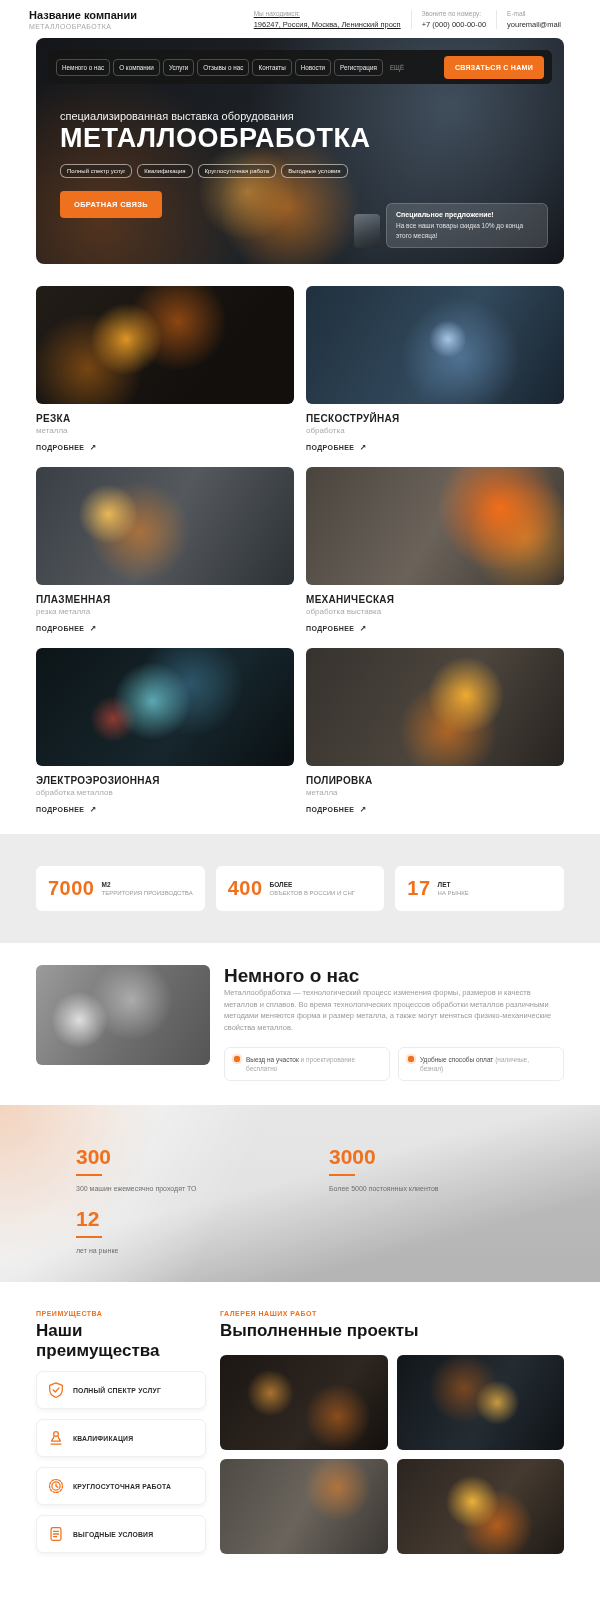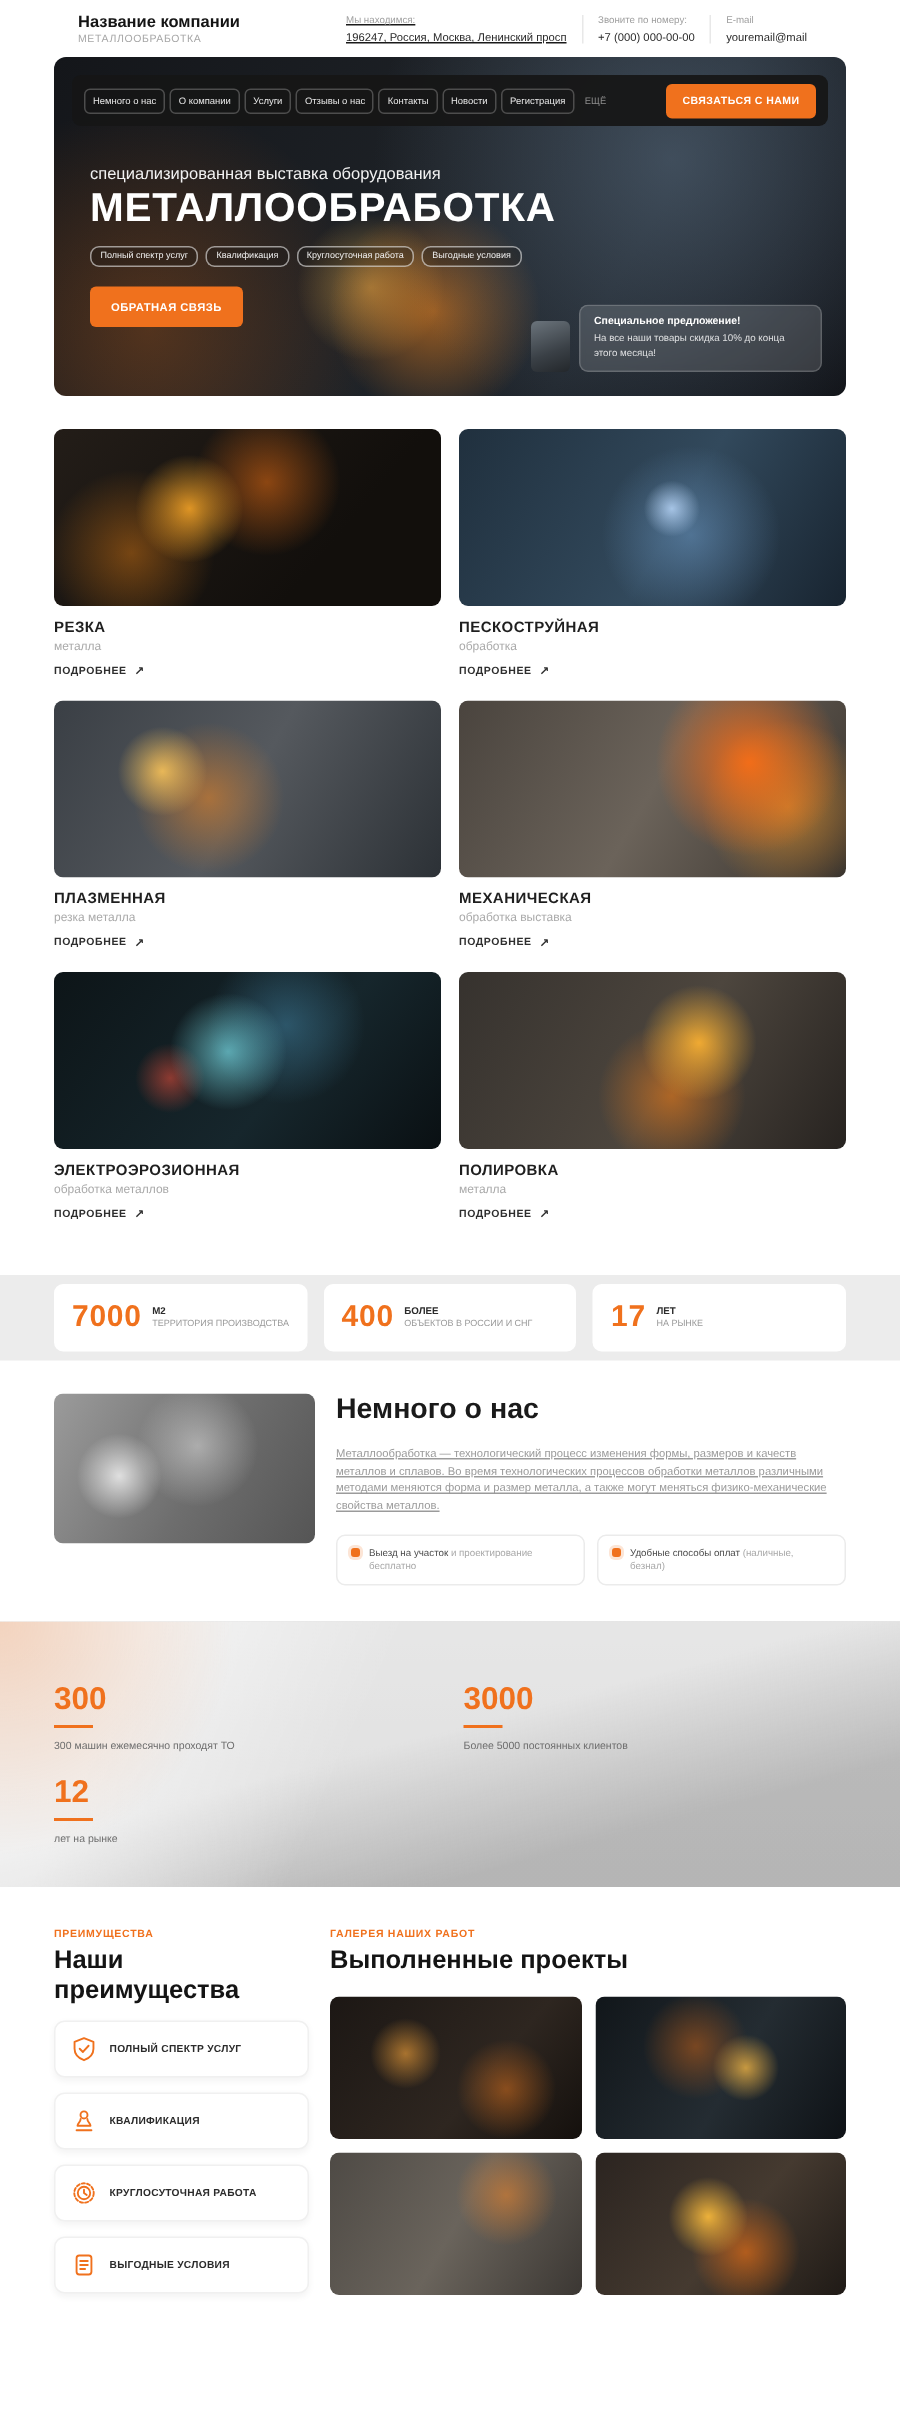--- a/index.html
+++ b/index.html
@@ -6,21 +6,21 @@
   html,body { width: 600px; }
   body {
     font-family: "Liberation Sans", "DejaVu Sans", sans-serif;
     background: #ffffff;
     color: #1a1a1a;
     width: 600px;
   }
   .wrap { padding: 0 36px; }
 
   
-  .site-header { display: flex; justify-content: space-between; align-items: center; padding: 9px 52px 8px; background:#fff; }
+  .site-header { display: flex; justify-content: space-between; align-items: center; padding: 9px 29px 8px; background:#fff; }
   .brand-name { font-size: 11px; font-weight: bold; color: #141414; }
   .brand-sub { font-size: 7px; color: #a7a7a7; letter-spacing: .4px; margin-top: 2px; }
   .contacts { display: flex; }
   .contact-block { padding: 0 10px; border-left: 1px solid #e8e8e8; }
   .contact-block:first-child { border-left: none; text-decoration: underline; }
   .contact-label { font-size: 6.5px; color: #a0a0a0; margin-bottom: 3px; }
   .contact-value { font-size: 7.5px; color: #2b2b2b; }
 
   
   .hero {
@@ -102,38 +102,38 @@
       radial-gradient(circle at 62% 40%, rgba(255,180,50,.9), transparent 22%),
       radial-gradient(circle at 55% 70%, rgba(255,130,20,.55), transparent 30%),
       linear-gradient(120deg, #36322e, #4d463e 55%, #272320); }
   .service-title { margin-top: 9px; font-size: 10px; font-weight: 800; color: #1f1f1f; letter-spacing: .3px; }
   .service-sub { margin-top: 2px; font-size: 8px; color: #aaaaaa; }
   .service-more { margin-top: 8px; display: inline-flex; align-items: center; gap: 5px;
     font-size: 7px; font-weight: bold; color: #2e2e2e; letter-spacing: .4px; cursor: pointer; text-decoration: none; }
   .service-more .arrow { color: #2e2e2e; font-size: 8px; }
 
   
-  .stats-strip { margin-top: 34px; background: #ececec; padding: 6px 36px; display: flex; gap: 11px; }
+  .stats-strip { margin-top: 18px; background: #ececec; padding: 32px 36px; display: flex; gap: 11px; }
   .stat-card { background: #fff; border-radius: 6px; padding: 11px 12px; flex: 1; display: flex; align-items: center; gap: 7px; }
   .stat-value { font-size: 20px; font-weight: 800; color: #F0711D; letter-spacing: .5px; }
   .stat-unit { font-size: 6.5px; font-weight: bold; color: #2b2b2b; }
   .stat-caption { font-size: 6px; color: #9a9a9a; margin-top: 2px; }
 
   
   .about { display: flex; gap: 14px; padding: 22px 36px 24px; }
   .about-img {
     width: 174px; height: 100px; border-radius: 6px; flex: none;
     background:
       radial-gradient(circle at 25% 55%, rgba(255,255,255,.75), transparent 20%),
       radial-gradient(circle at 55% 35%, rgba(230,230,230,.5), transparent 35%),
       linear-gradient(120deg, #9b9b9b, #6e6e6e 55%, #555555);
   }
   .about-body { flex: 1; }
   .about-title { font-size: 19px; font-weight: 800; color: #1a1a1a; }
-  .about-text { margin-top: 12px; font-size: 7.5px; color: #9b9b9b; line-height: 1.55; text-decoration: underline; }
+  .about-text { margin-top: 0; font-size: 7.5px; color: #9b9b9b; line-height: 1.55; }
   .about-pills { display: flex; gap: 8px; margin-top: 13px; }
   .about-pill { flex: 1; border: 1px solid #ebebeb; border-radius: 6px; padding: 7px 9px;
     display: flex; gap: 6px; align-items: flex-start; background: #fff; }
   .pill-dot { width: 6px; height: 6px; border-radius: 2px; background: #F0711D; flex: none; margin-top: 1px;
     box-shadow: 0 0 0 2px rgba(240,113,29,.18); }
   .pill-text { font-size: 6.5px; line-height: 1.4; }
   .pill-strong { color: #4c4c4c; }
   .pill-rest { color: #a8a8a8; }
 
   
@@ -152,21 +152,21 @@
   .calc-input {
     display: block; width: 100%; height: 27px; border: none; border-radius: 14px; background: #fff;
     margin-top: 11px; padding: 0 12px; font-size: 7px; color: #333; font-family: inherit;
     box-shadow: 0 1px 3px rgba(0,0,0,.08);
   }
   .calc-input::placeholder { color: #b3b3b3; }
   .calc-submit {
     margin-top: 13px; background: #F0711D; color: #fff; border: none; border-radius: 5px;
     font-size: 7.5px; font-weight: bold; padding: 9px 15px; cursor: pointer; font-family: inherit;
   }
-  .calc-stats { flex: 1; display: grid; grid-template-columns: 1fr 1fr; column-gap: 18px; row-gap: 14px; padding-top: 12px; }
+  .calc-stats { flex: 1; display: grid; grid-template-columns: 1fr 1fr; column-gap: 18px; row-gap: 14px; padding-top: 12px; margin-left: 40px; }
   .calc-stat-value { font-size: 21px; font-weight: 800; color: #F0711D; }
   .calc-stat-bar { width: 26px; height: 2px; background: #F0711D; margin-top: 5px; }
   .calc-stat-caption { font-size: 7px; color: #6e6e6e; margin-top: 8px; line-height: 1.4; }
 
   
   .lower { display: flex; gap: 14px; padding: 28px 36px 20px; background: #fff; }
   .adv-col { width: 170px; flex: none; }
   .kicker { font-size: 7px; font-weight: bold; color: #F0711D; letter-spacing: .5px; }
   .section-title { font-size: 17px; font-weight: 800; color: #141414; margin-top: 4px; }
   .adv-card {

